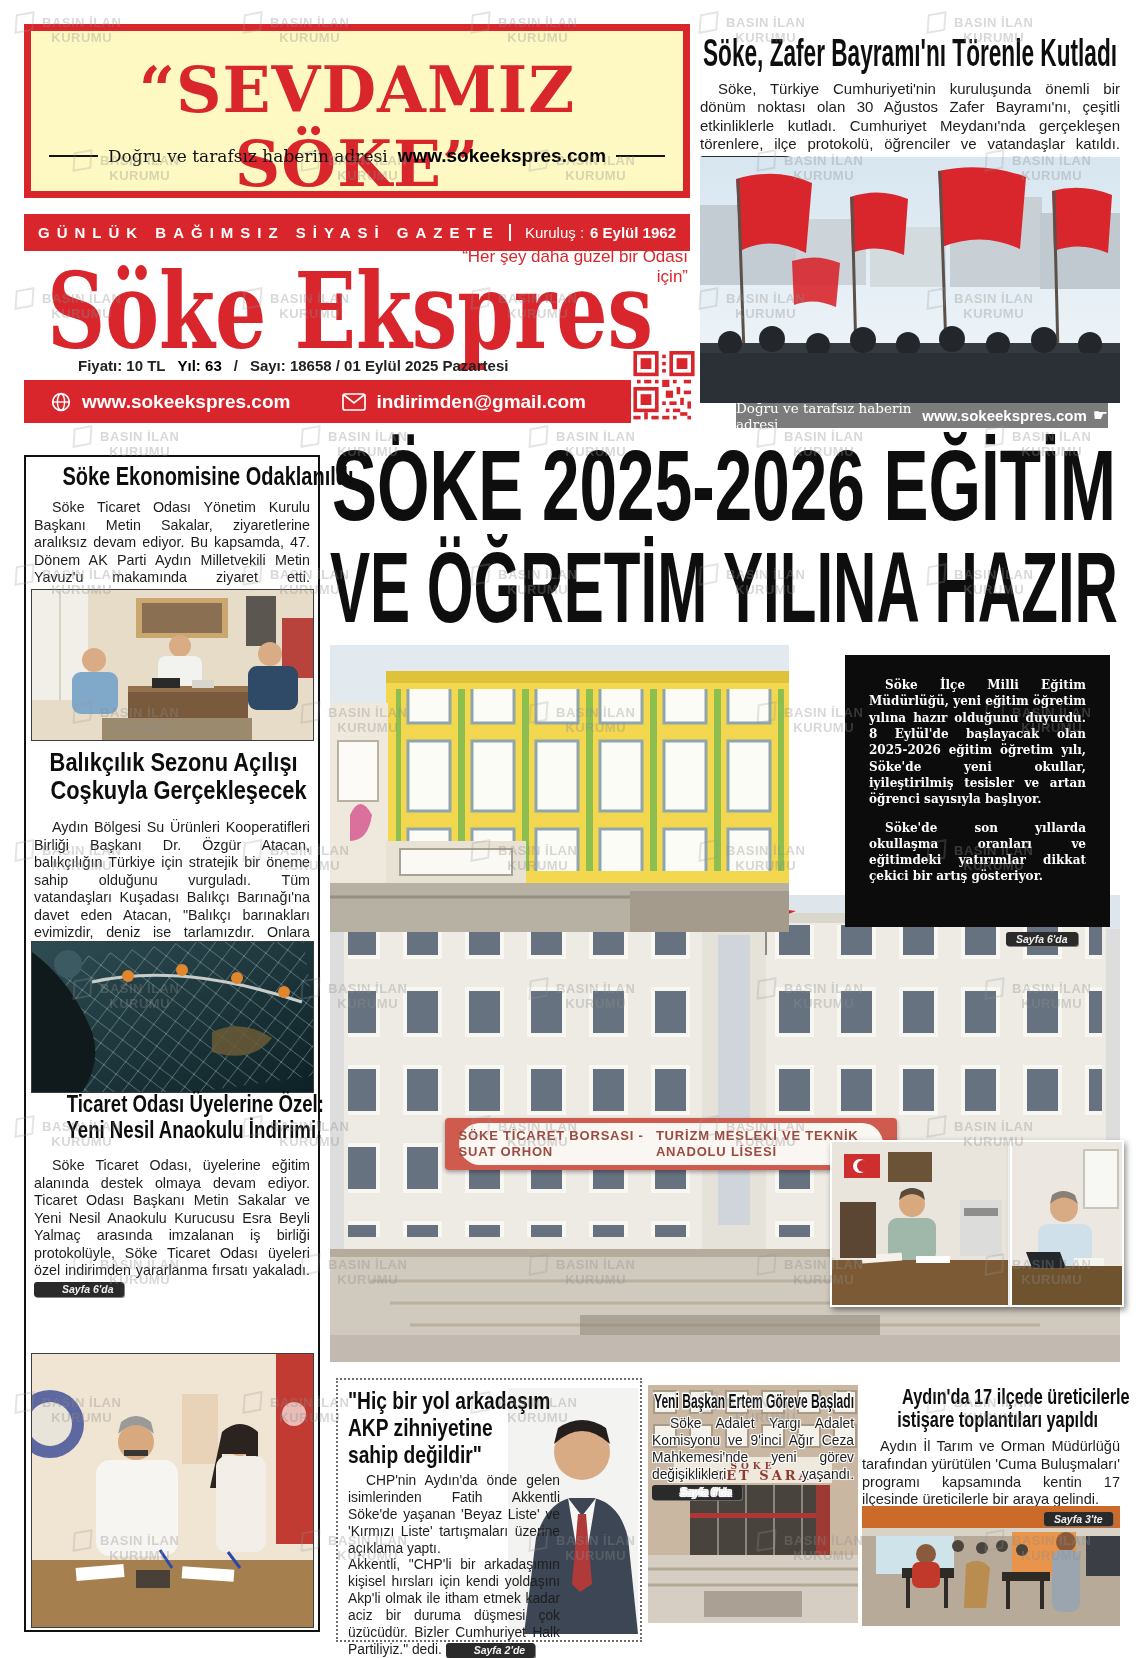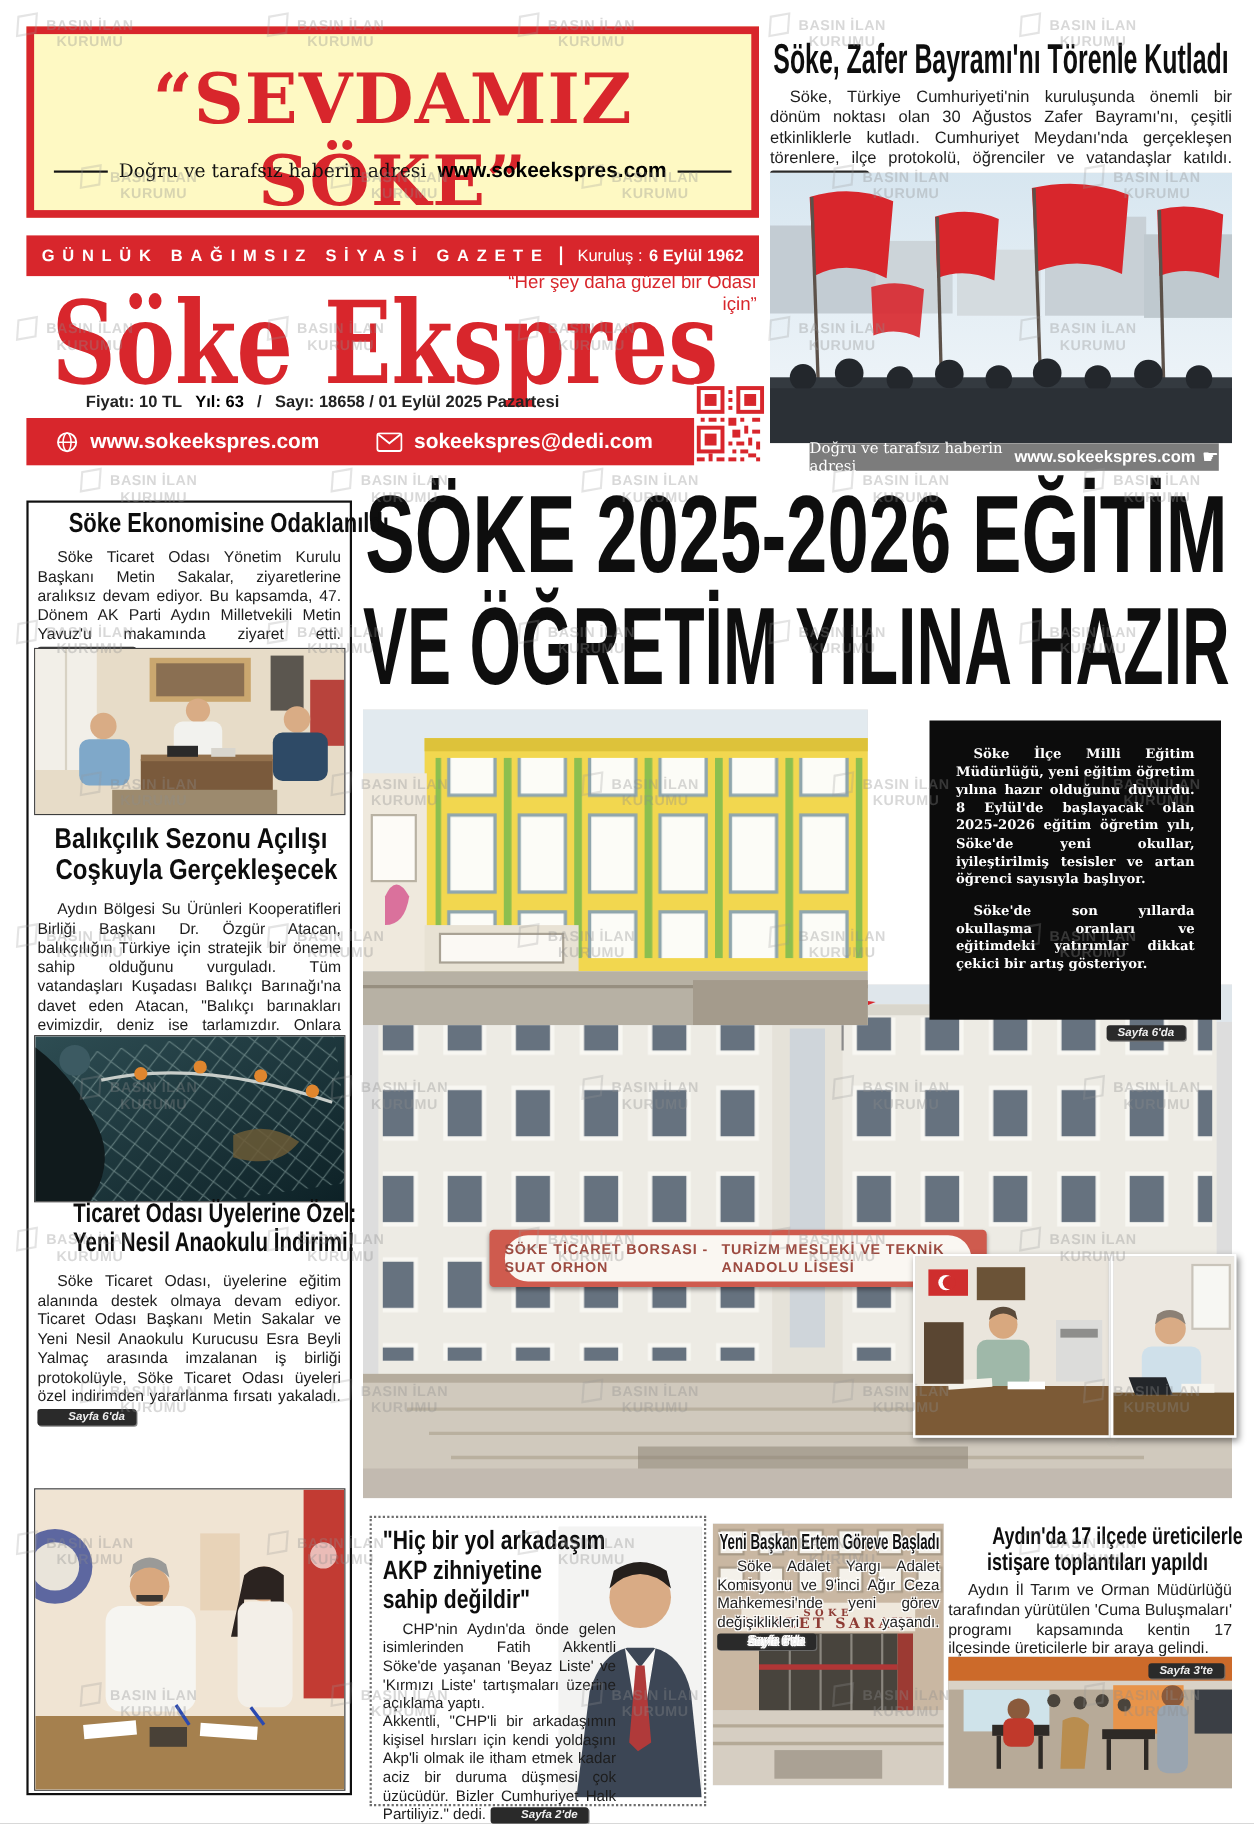--- a/index.html
+++ b/index.html
@@ -128,21 +128,21 @@
           <line x1="2.7" y1="11" x2="19.3" y2="11" stroke="#fff" stroke-width="1.4"></line>
         </svg>
     </span>
     <span>www.sokeekspres.com</span>
     <span style="margin-left:42px;display:inline-flex;">
       <svg width="24" height="18" viewBox="0 0 24 18">
           <rect x="1" y="1" width="22" height="16" rx="2" fill="none" stroke="#fff" stroke-width="1.7"></rect>
           <polyline points="2,2 12,10 22,2" fill="none" stroke="#fff" stroke-width="1.7"></polyline>
         </svg>
     </span>
-    <span>sokeekspres@dedi.com</span>
+    <span>indirimden@gmail.com</span>
   </div>
 
   <svg class="abs" style="left:700px;top:26px;" width="420" height="50">
     <text x="210" y="40" text-anchor="middle" textLength="414" lengthAdjust="spacingAndGlyphs" class="hl-text" style="font-size:38px;">Söke, Zafer Bayramı'nı Törenle Kutladı</text>
   </svg>
   <div class="abs body-txt" style="left:700px;top:80px;width:420px;font-size:15px;">
     <span>Söke, Türkiye Cumhuriyeti'nin kuruluşunda önemli bir dönüm noktası olan 30 Ağustos Zafer Bayramı'nı, çeşitli etkinliklerle kutladı. Cumhuriyet Meydanı'nda gerçekleşen törenlere, ilçe protokolü, öğrenciler ve vatandaşlar katıldı.</span>
     <span class="badge">Sayfa 2'de</span>
   </div>
 

